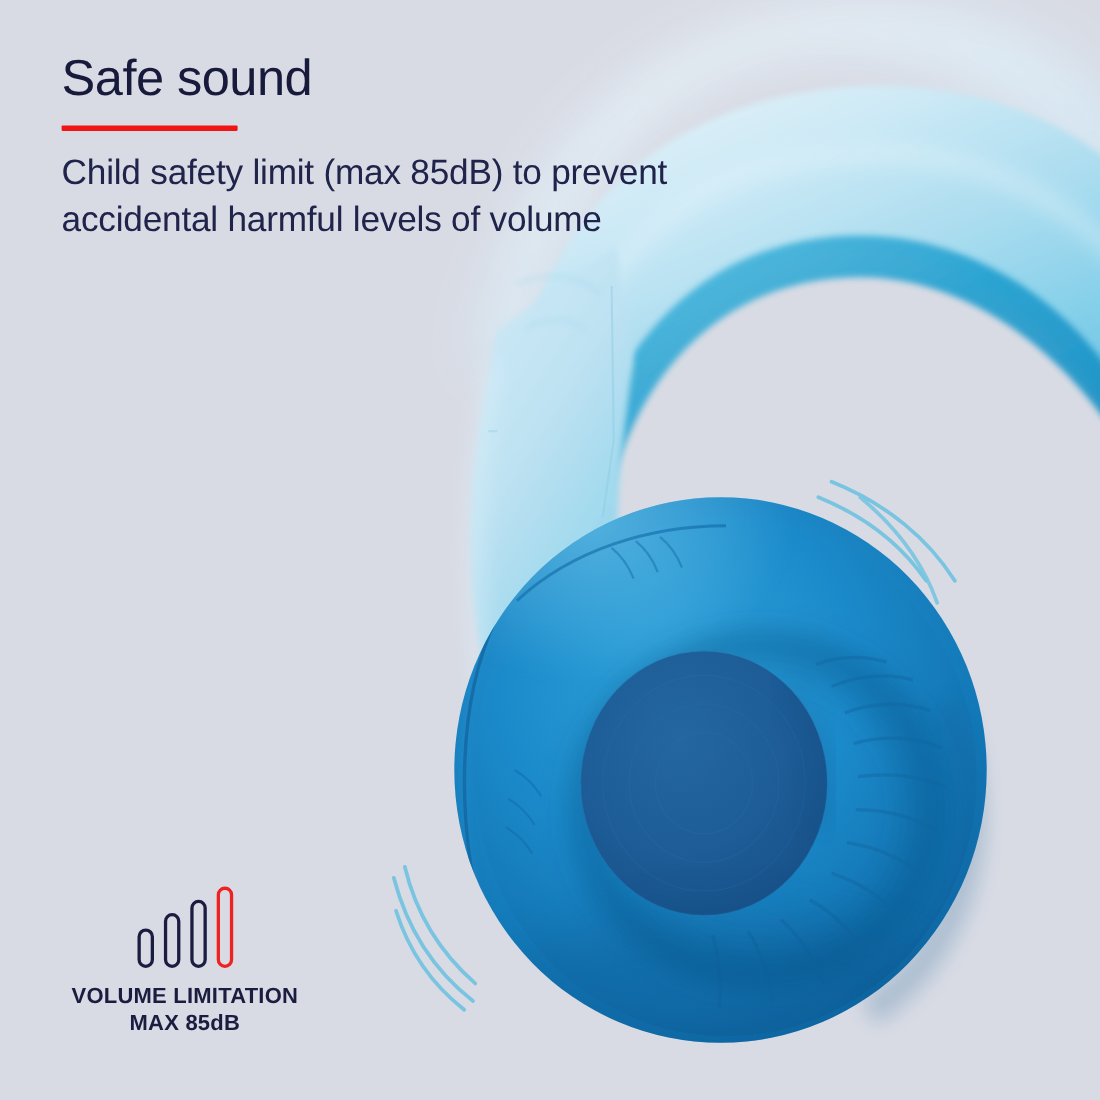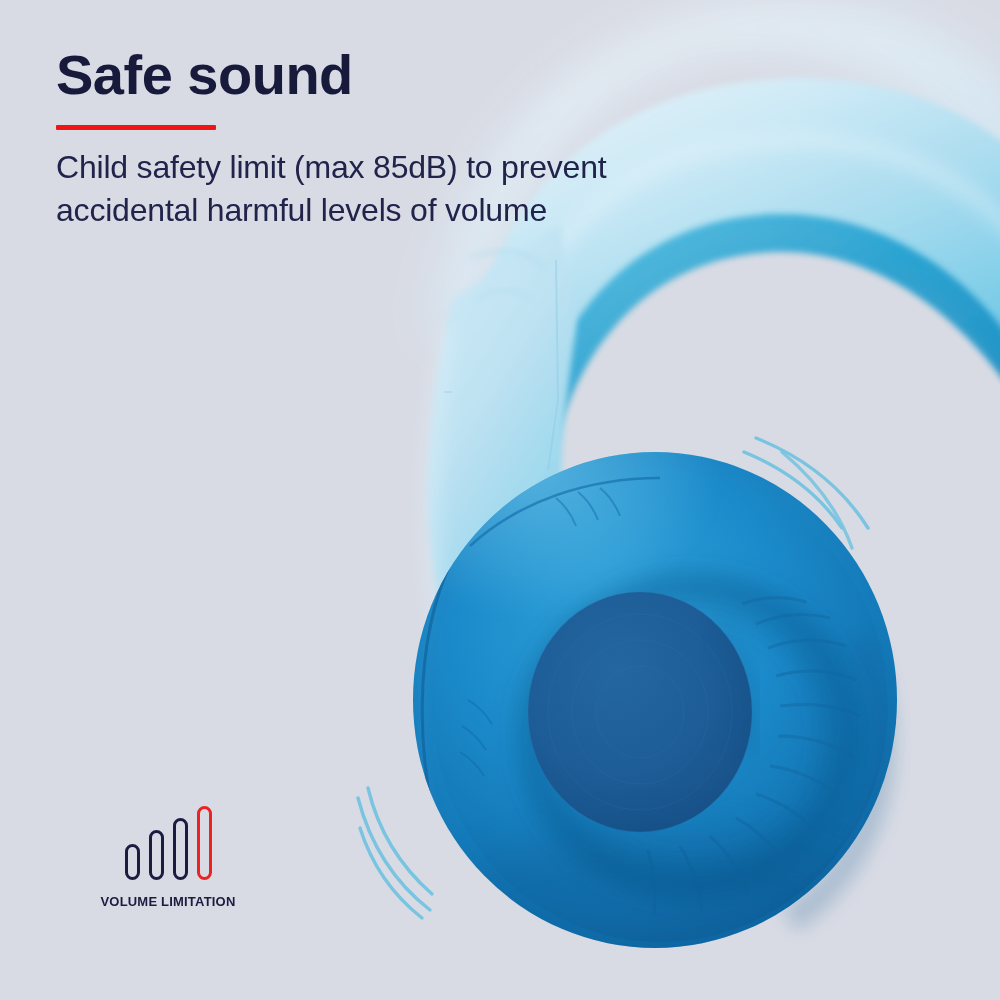--- a/index.html
+++ b/index.html
@@ -26,22 +26,22 @@
 
   
   #text-block {
     position: absolute;
     left: 56px;
     top: 46px;
     width: 620px;
     z-index: 40;
   }
   #heading {
-    font-size: 56px;
-    font-weight: bold;
+    font-size: 46px;
+    font-weight: normal;
     color: #181a3c;
     letter-spacing: -0.5px;
     line-height: 1.05;
     margin: 0;
   }
   #rule {
     width: 160px;
     height: 5px;
     background: #f01414;
     margin: 20px 0 16px 0;
@@ -74,21 +74,21 @@
   }
   .bar {
     width: 15px;
     border: 3px solid #1b1d40;
     border-radius: 9px;
     box-sizing: border-box;
     background: transparent;
   }
   .bar.accent { border-color: #ee2222; }
   #badge-label {
-    font-size: 13px;
+    font-size: 20px;
     font-weight: bold;
     color: #1b1d40;
     letter-spacing: 0.2px;
     line-height: 1.22;
   }
   #badge-label div { white-space: nowrap; }
 </style>
 </head>
 <body>
 
@@ -306,16 +306,17 @@
 
   <div id="badge">
     <div id="badge-bars">
       <div class="bar" style="height: 36px; border-color: rgb(27, 29, 64);"></div>
       <div class="bar" style="height: 50px; border-color: rgb(27, 29, 64);"></div>
       <div class="bar" style="height: 62px; border-color: rgb(27, 29, 64);"></div>
       <div class="bar accent" style="height: 74px; border-color: rgb(238, 34, 34);"></div>
     </div>
     <div id="badge-label" style="color: rgb(27, 29, 64);">
       <div>VOLUME LIMITATION</div>
+      <div>MAX 85dB</div>
     </div>
   </div>
 
 </div>
 
 </body></html>

